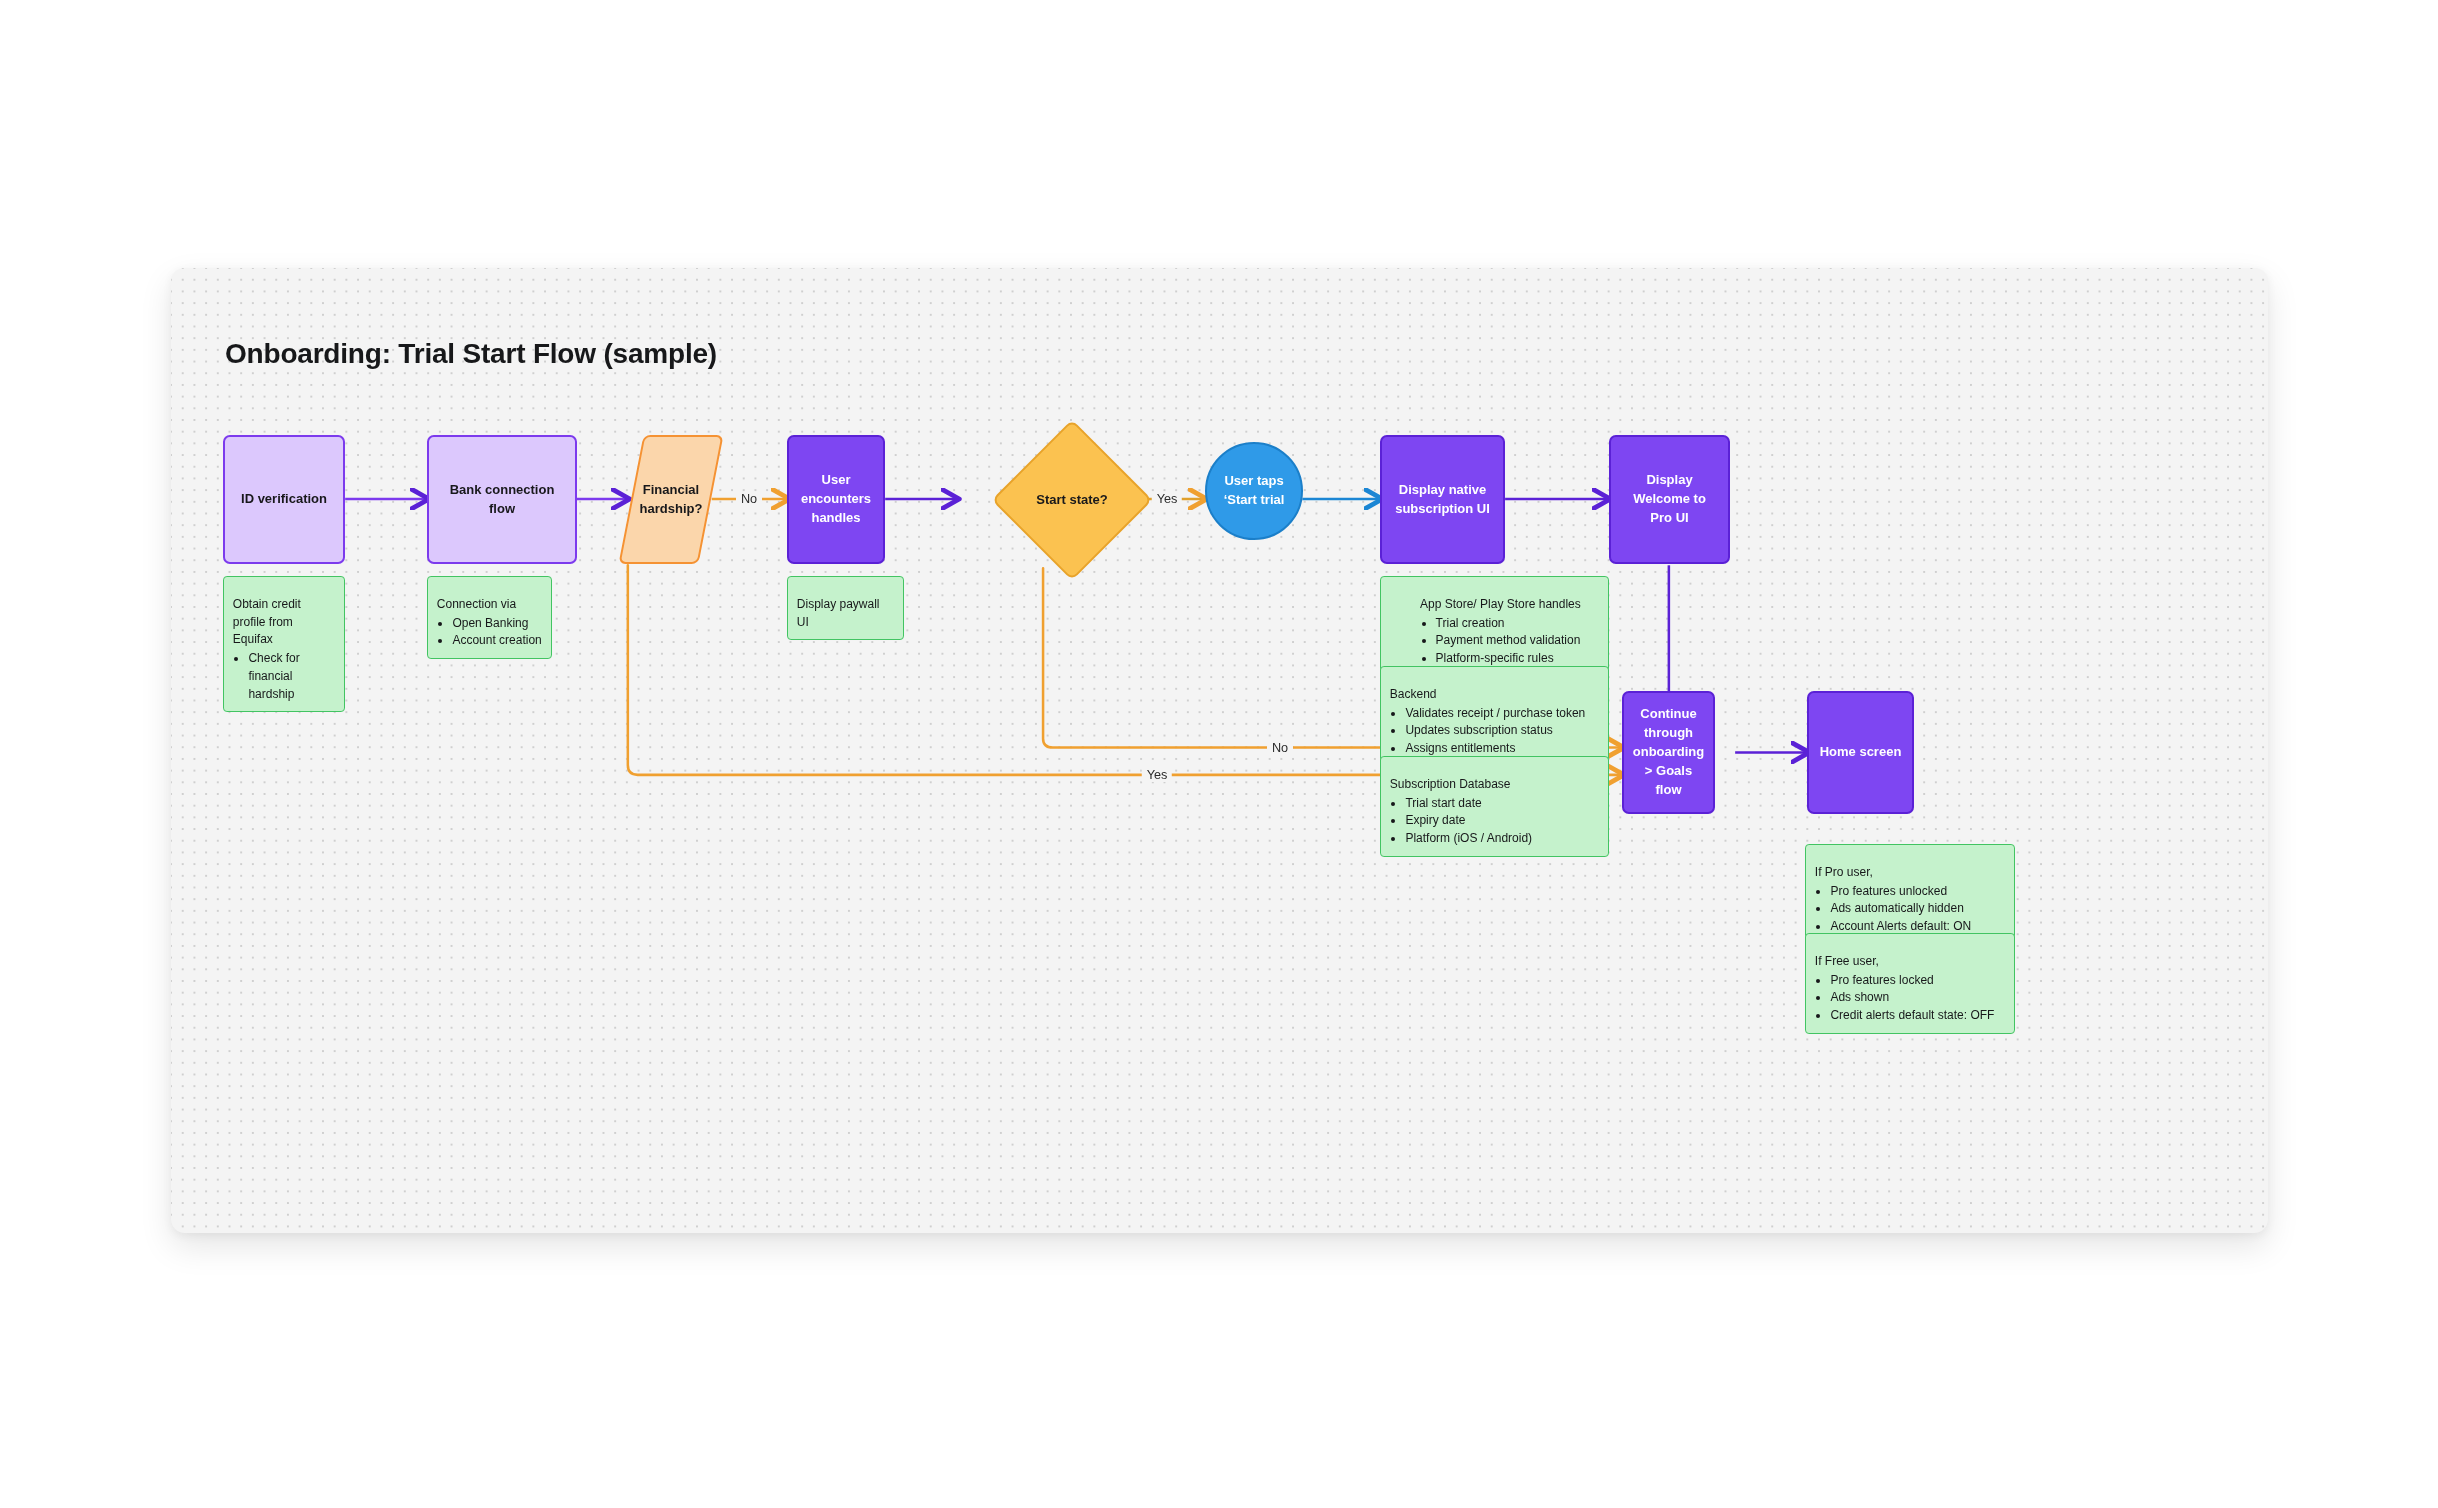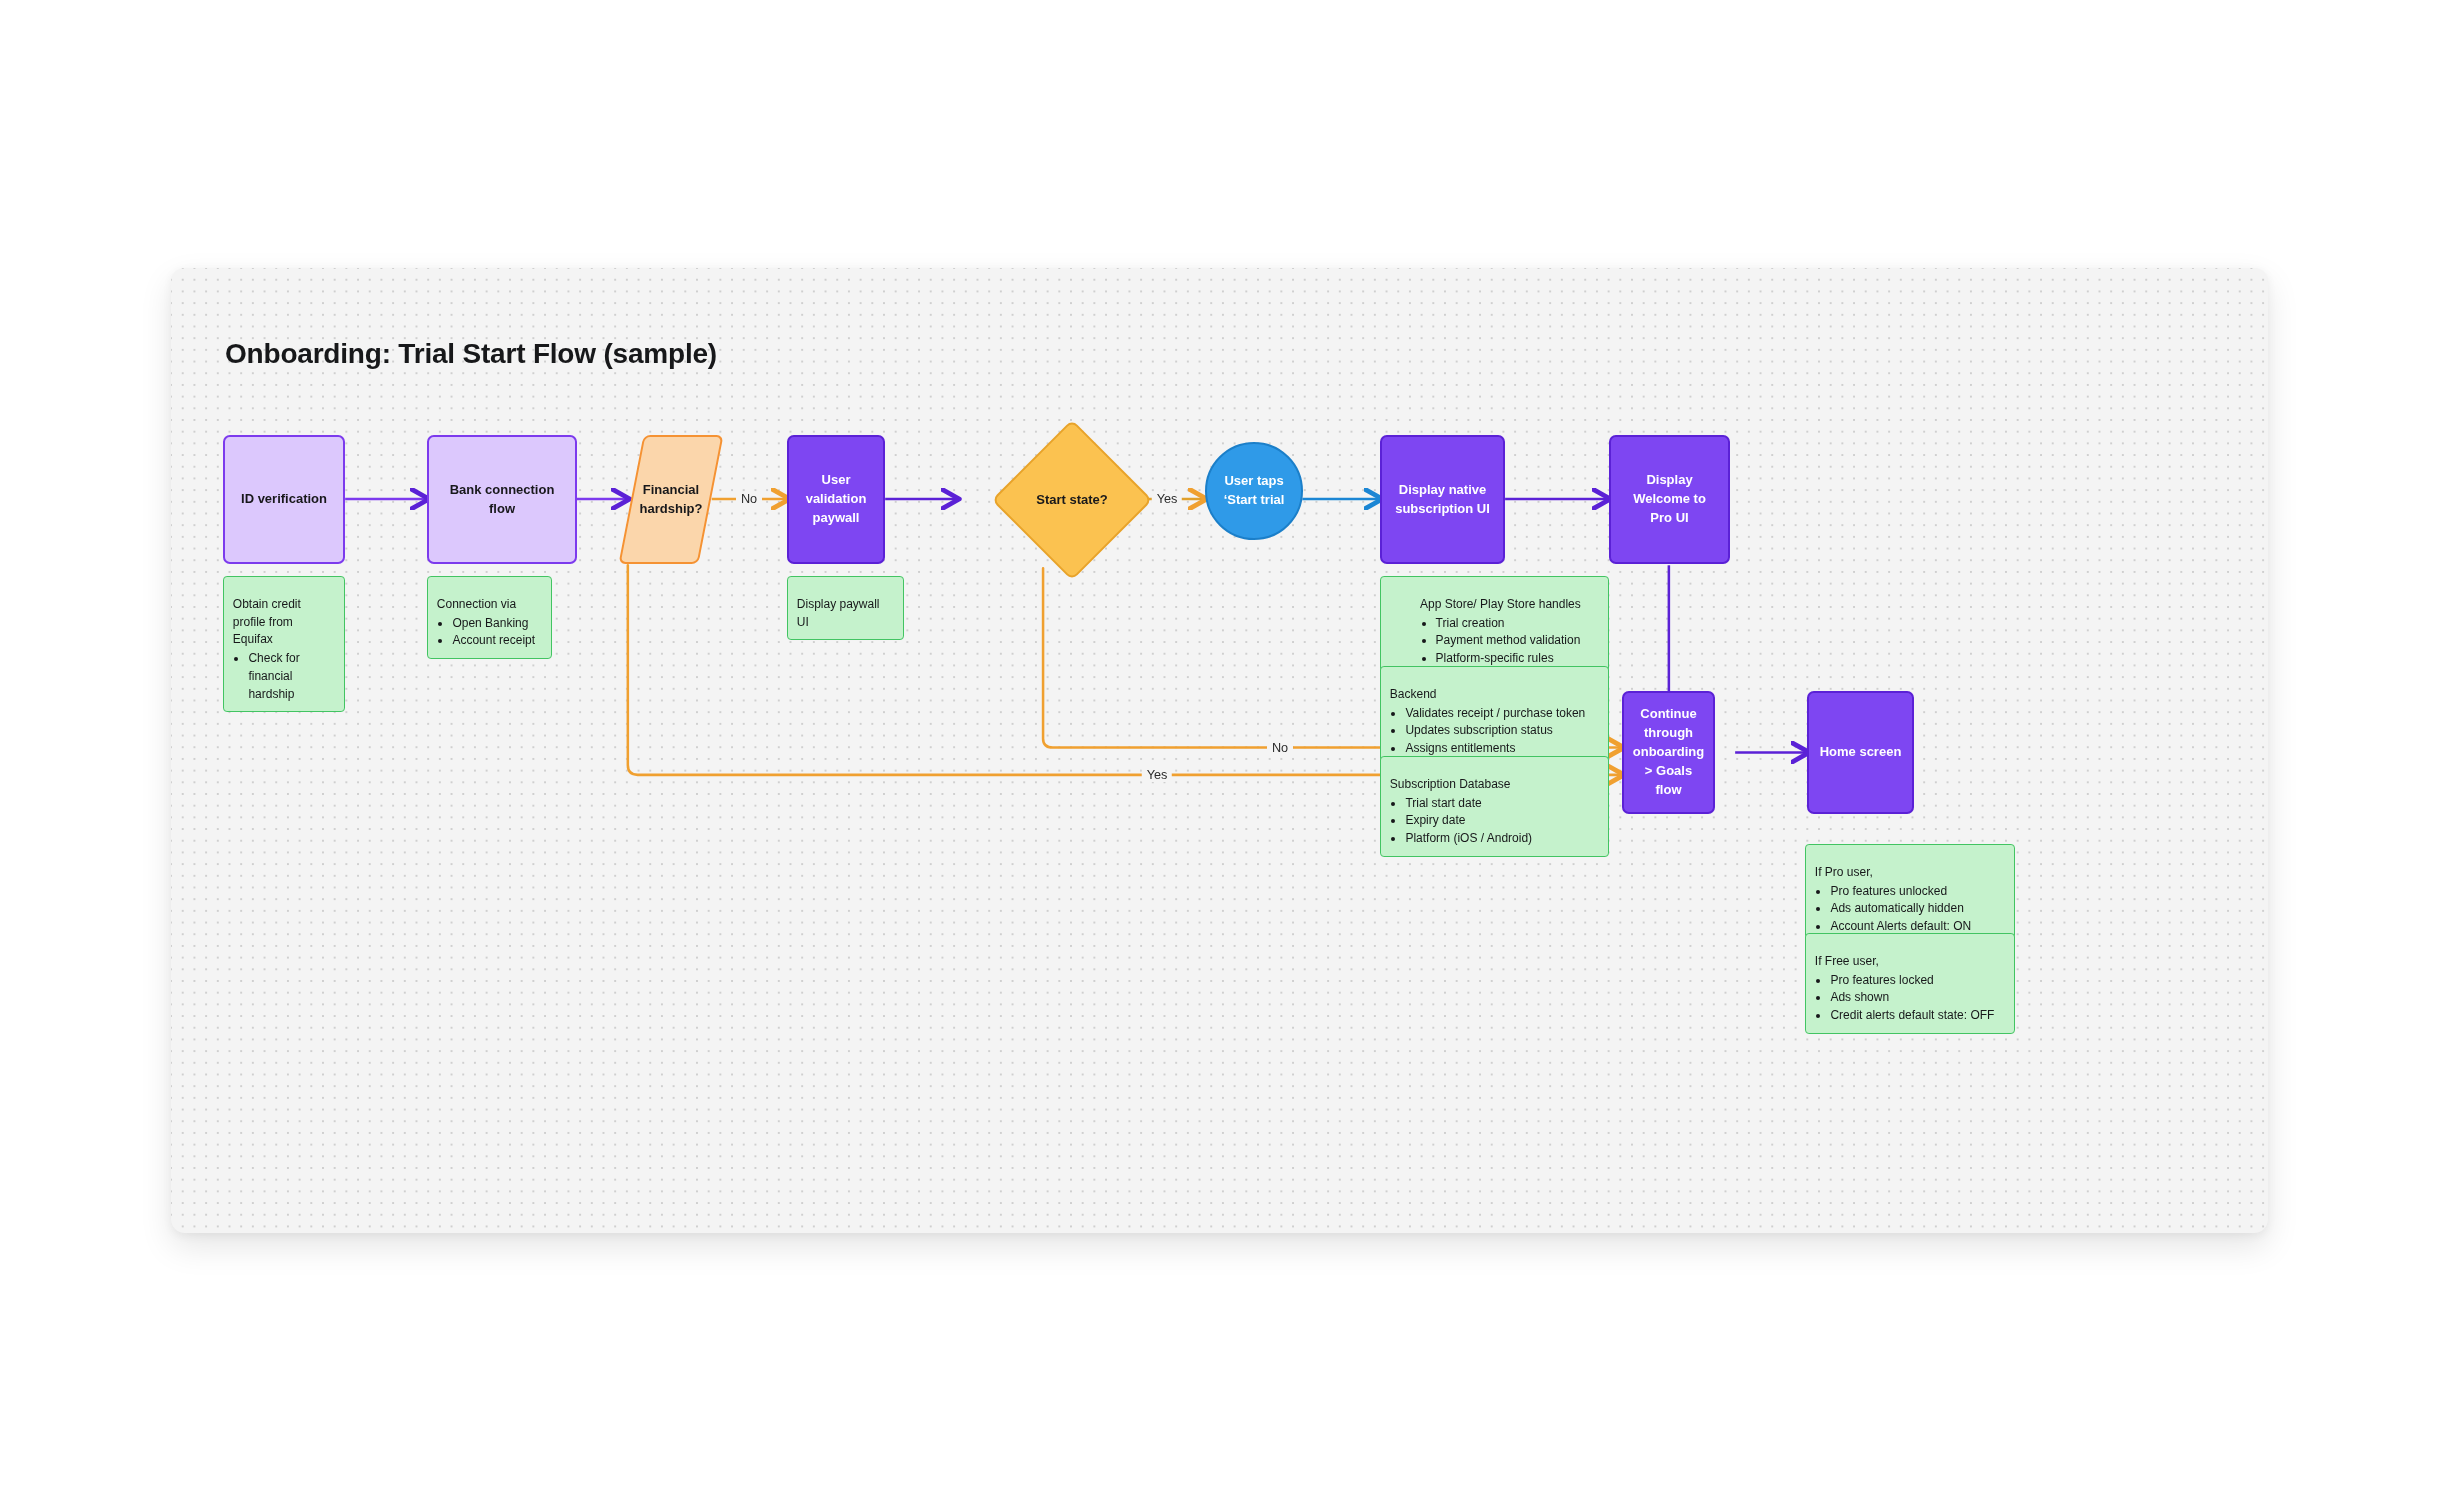--- a/index.html
+++ b/index.html
@@ -147,21 +147,21 @@
 
   <div class="node n-lilac" style="left:52px;top:167px;width:122px;height:129px;">ID verification</div>
 
   <div class="node n-lilac" style="left:256px;top:167px;width:150px;height:129px;">Bank connection flow</div>
 
   <div class="n-para-wrap" style="left:460px;top:167px;width:80px;height:129px;">
     <div class="n-para"></div>
     <div class="n-para-text">Financial hardship?</div>
   </div>
 
-  <div class="node n-violet" style="left:616px;top:167px;width:98px;height:129px;">User validation paywall</div>
+  <div class="node n-violet" style="left:616px;top:167px;width:98px;height:129px;">User encounters handles</div>
 
   <div class="n-diamond-wrap" style="left:844px;top:175px;width:114px;height:114px;">
     <div class="n-diamond"></div>
     <div class="n-diamond-text">Start state?</div>
   </div>
 
   <div class="node n-blue-circle" style="left:1034px;top:174px;width:98px;height:98px;">User taps ‘Start trial</div>
 
   <div class="node n-violet" style="left:1209px;top:167px;width:125px;height:129px;">Display native subscription UI</div>
 
@@ -175,21 +175,21 @@
     <div class="note-head">Obtain credit profile from Equifax</div>
     <ul>
       <li>Check for financial hardship</li>
     </ul>
   </div>
 
   <div class="note" style="left:256px;top:308px;width:125px;">
     <div class="note-head">Connection via</div>
     <ul>
       <li>Open Banking</li>
-      <li>Account receipt</li>
+      <li>Account creation</li>
     </ul>
   </div>
 
   <div class="note" style="left:616px;top:308px;width:117px;">
     <div class="note-head">Display paywall UI</div>
   </div>
 
   <div class="note" style="left:1209px;top:308px;width:229px;padding-left:39px;">
     <div class="note-head">App Store/ Play Store handles</div>
     <ul>

